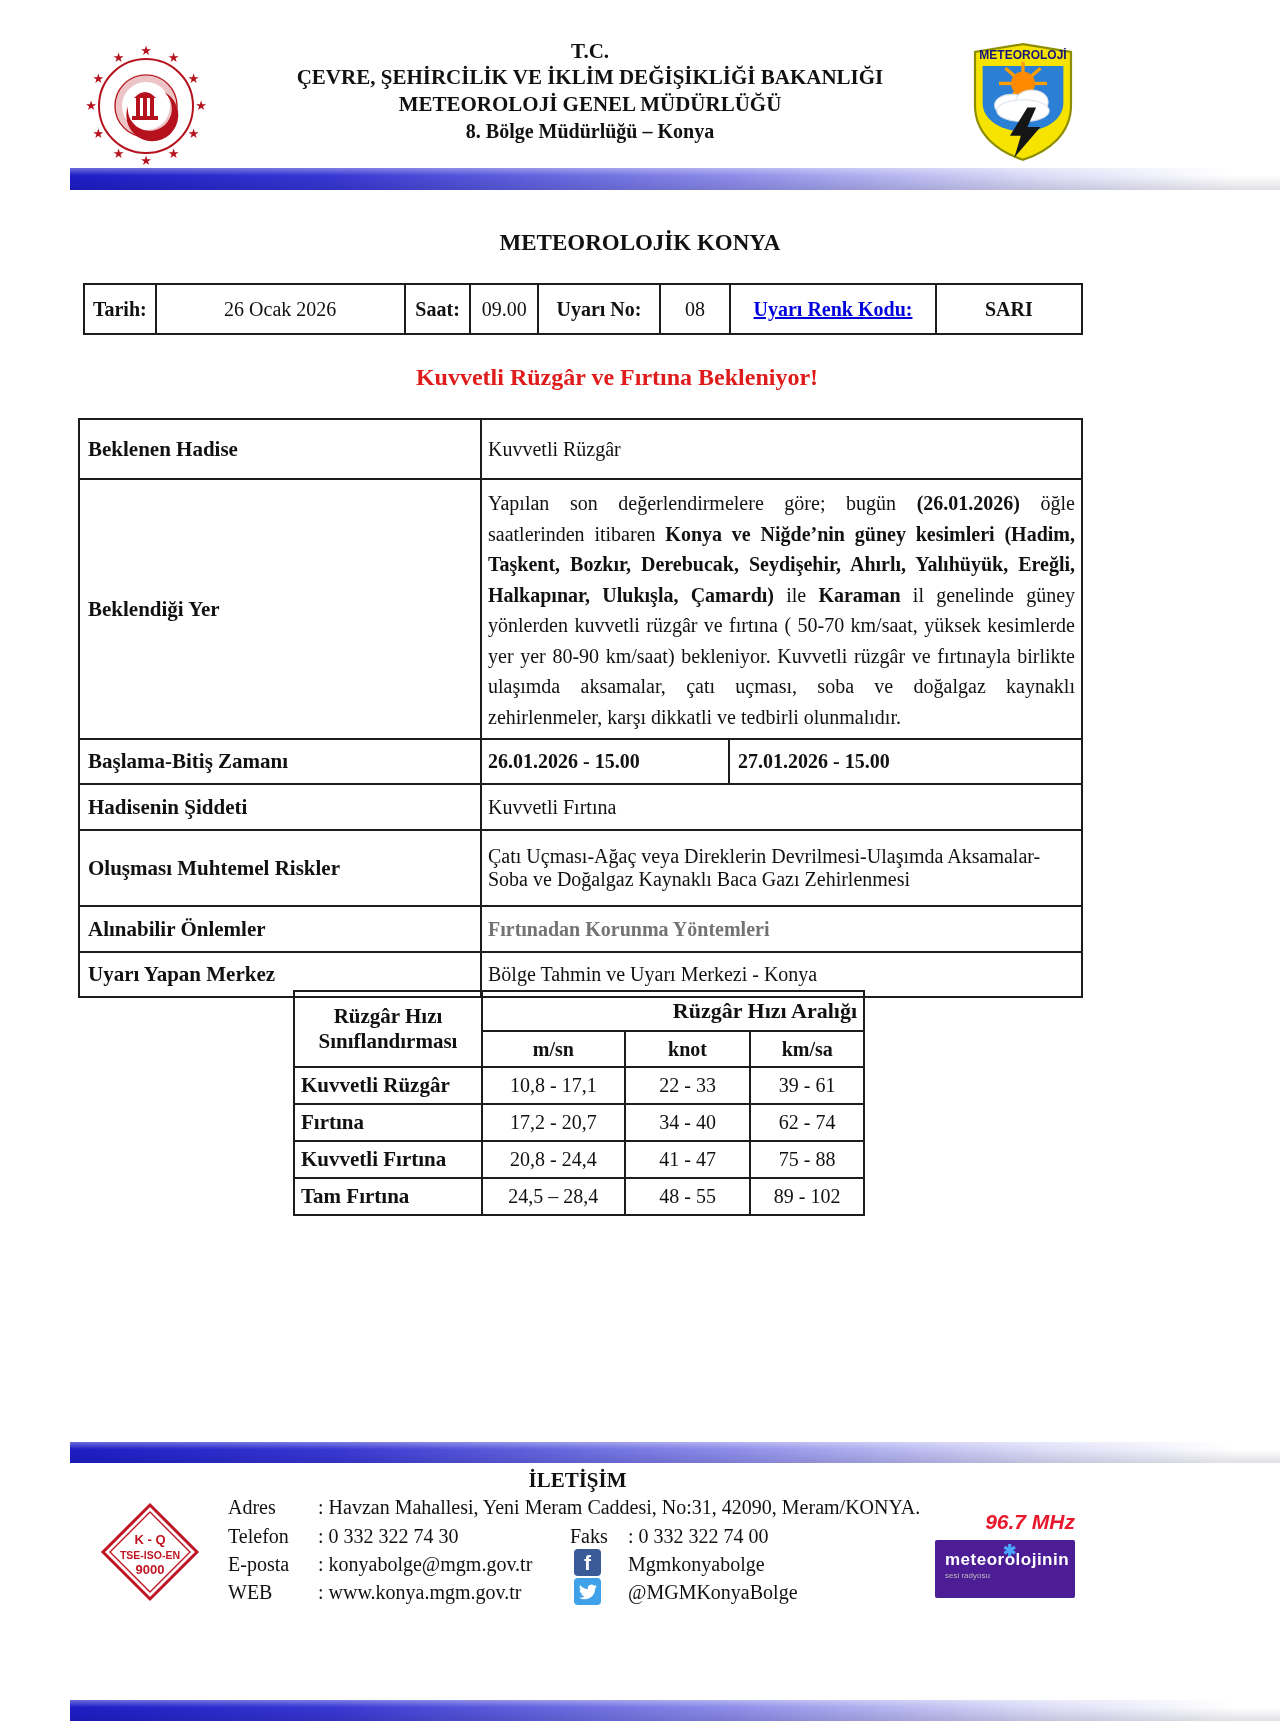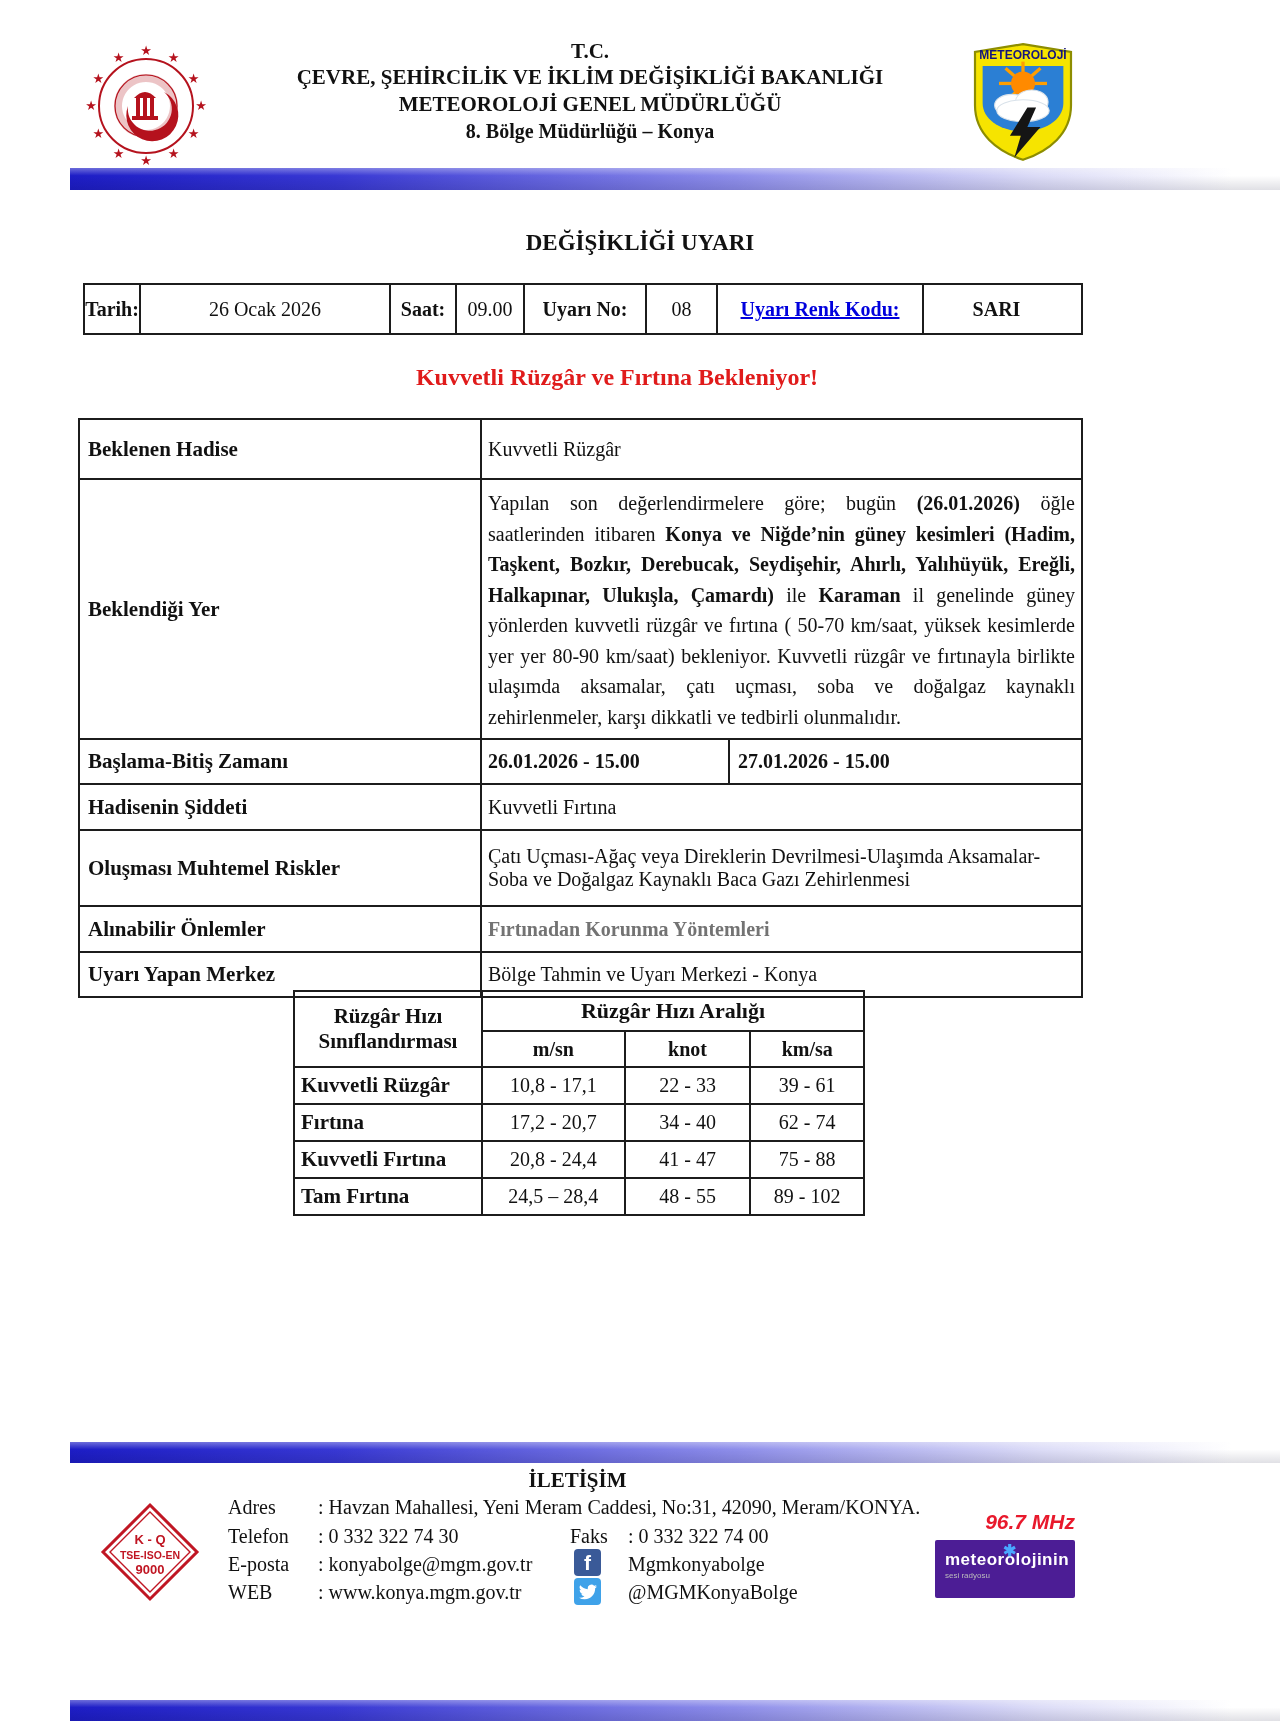--- a/index.html
+++ b/index.html
@@ -35,21 +35,21 @@
   .info-table{
     position:absolute;left:83px;top:283px;width:1000px;height:52px;
     display:flex;border:2px solid #1c1c1c;box-sizing:border-box;
   }
   .info-cell{
     border-right:2px solid #1c1c1c;display:flex;align-items:center;justify-content:center;
     font-size:20px;box-sizing:border-box;white-space:nowrap;
   }
   .info-cell:last-child{border-right:none;}
   .info-label{font-weight:bold;}
-  .w-tarih{width:56px;}  .w-date{width:250px;} .w-saat{width:66px;} .w-time{width:68px;}
+  .w-tarih{width:72px;}  .w-date{width:250px;} .w-saat{width:66px;} .w-time{width:68px;}
   .w-nol{width:122px;}   .w-no{width:71px;}    .w-renk{width:206px;} .w-sari{width:145px;font-weight:bold;}
   .link-blue{color:#0000dd;font-weight:bold;text-decoration:underline;cursor:pointer;}
   
   .det-table{
     position:absolute;left:78px;top:418px;width:1005px;
     border:2px solid #1c1c1c;box-sizing:border-box;
   }
   .det-row{display:flex;border-top:2px solid #1c1c1c;box-sizing:border-box;}
   .det-row:first-child{border-top:none;}
   .det-label{
@@ -77,21 +77,21 @@
   .prec-link{color:#737373;font-weight:bold;cursor:pointer;}
   
   .wind-table{
     position:absolute;left:293px;top:990px;width:572px;
     border-collapse:collapse;font-size:20px;
   }
   .wind-table th,.wind-table td{
     border:2px solid #1c1c1c;box-sizing:border-box;padding:0 6px;
   }
   .wt-class{width:187px;font-weight:bold;text-align:center;font-size:21px;}
-  .wt-range{height:40px;font-weight:bold;text-align:center;font-size:22px;}
+  .wt-range{height:40px;font-weight:bold;text-align:right;font-size:22px;}
   .wt-unit{height:36px;font-weight:bold;text-align:center;width:142px;}
   .wt-unit2{width:125px;} .wt-unit3{width:113px;}
   .wt-name{height:37px;font-weight:bold;text-align:left;padding-left:14px;font-size:21px;}
   .wt-num{text-align:center;}
   
   .contact-title{position:absolute;left:70px;top:1468px;width:1015px;text-align:center;font-weight:bold;font-size:21px;}
   .c-label{position:absolute;left:228px;font-size:20px;}
   .c-value{position:absolute;left:318px;font-size:20px;white-space:nowrap;}
   .c2-label{position:absolute;left:570px;font-size:20px;}
   .c2-value{position:absolute;left:628px;font-size:20px;white-space:nowrap;}
@@ -173,21 +173,21 @@
         <ellipse cx="58" cy="55" rx="15" ry="11"></ellipse>
         <ellipse cx="50" cy="63" rx="24" ry="10"></ellipse>
       </g>
       <polygon points="54,60 38,86 48,86 42,106 66,78 54,78 62,60" fill="#151515"></polygon>
       <text x="50" y="16" text-anchor="middle" font-family="Liberation Sans,sans-serif" font-weight="bold" font-size="11" fill="#15157e">METEOROLOJİ</text>
     </svg>
   </div>
 
   <div class="bluebar bar-top"></div>
 
-  <div class="doc-title">DEĞİŞİKLİĞİ UYARI</div>
+  <div class="doc-title">METEOROLOJİK KONYA</div>
 
   <div class="info-table">
     <div class="info-cell info-label w-tarih">Tarih:</div>
     <div class="info-cell w-date">26 Ocak 2026</div>
     <div class="info-cell info-label w-saat">Saat:</div>
     <div class="info-cell w-time">09.00</div>
     <div class="info-cell info-label w-nol">Uyarı No:</div>
     <div class="info-cell w-no">08</div>
     <div class="info-cell w-renk">
         <span class="link-blue">Uyarı Renk Kodu:</span>

